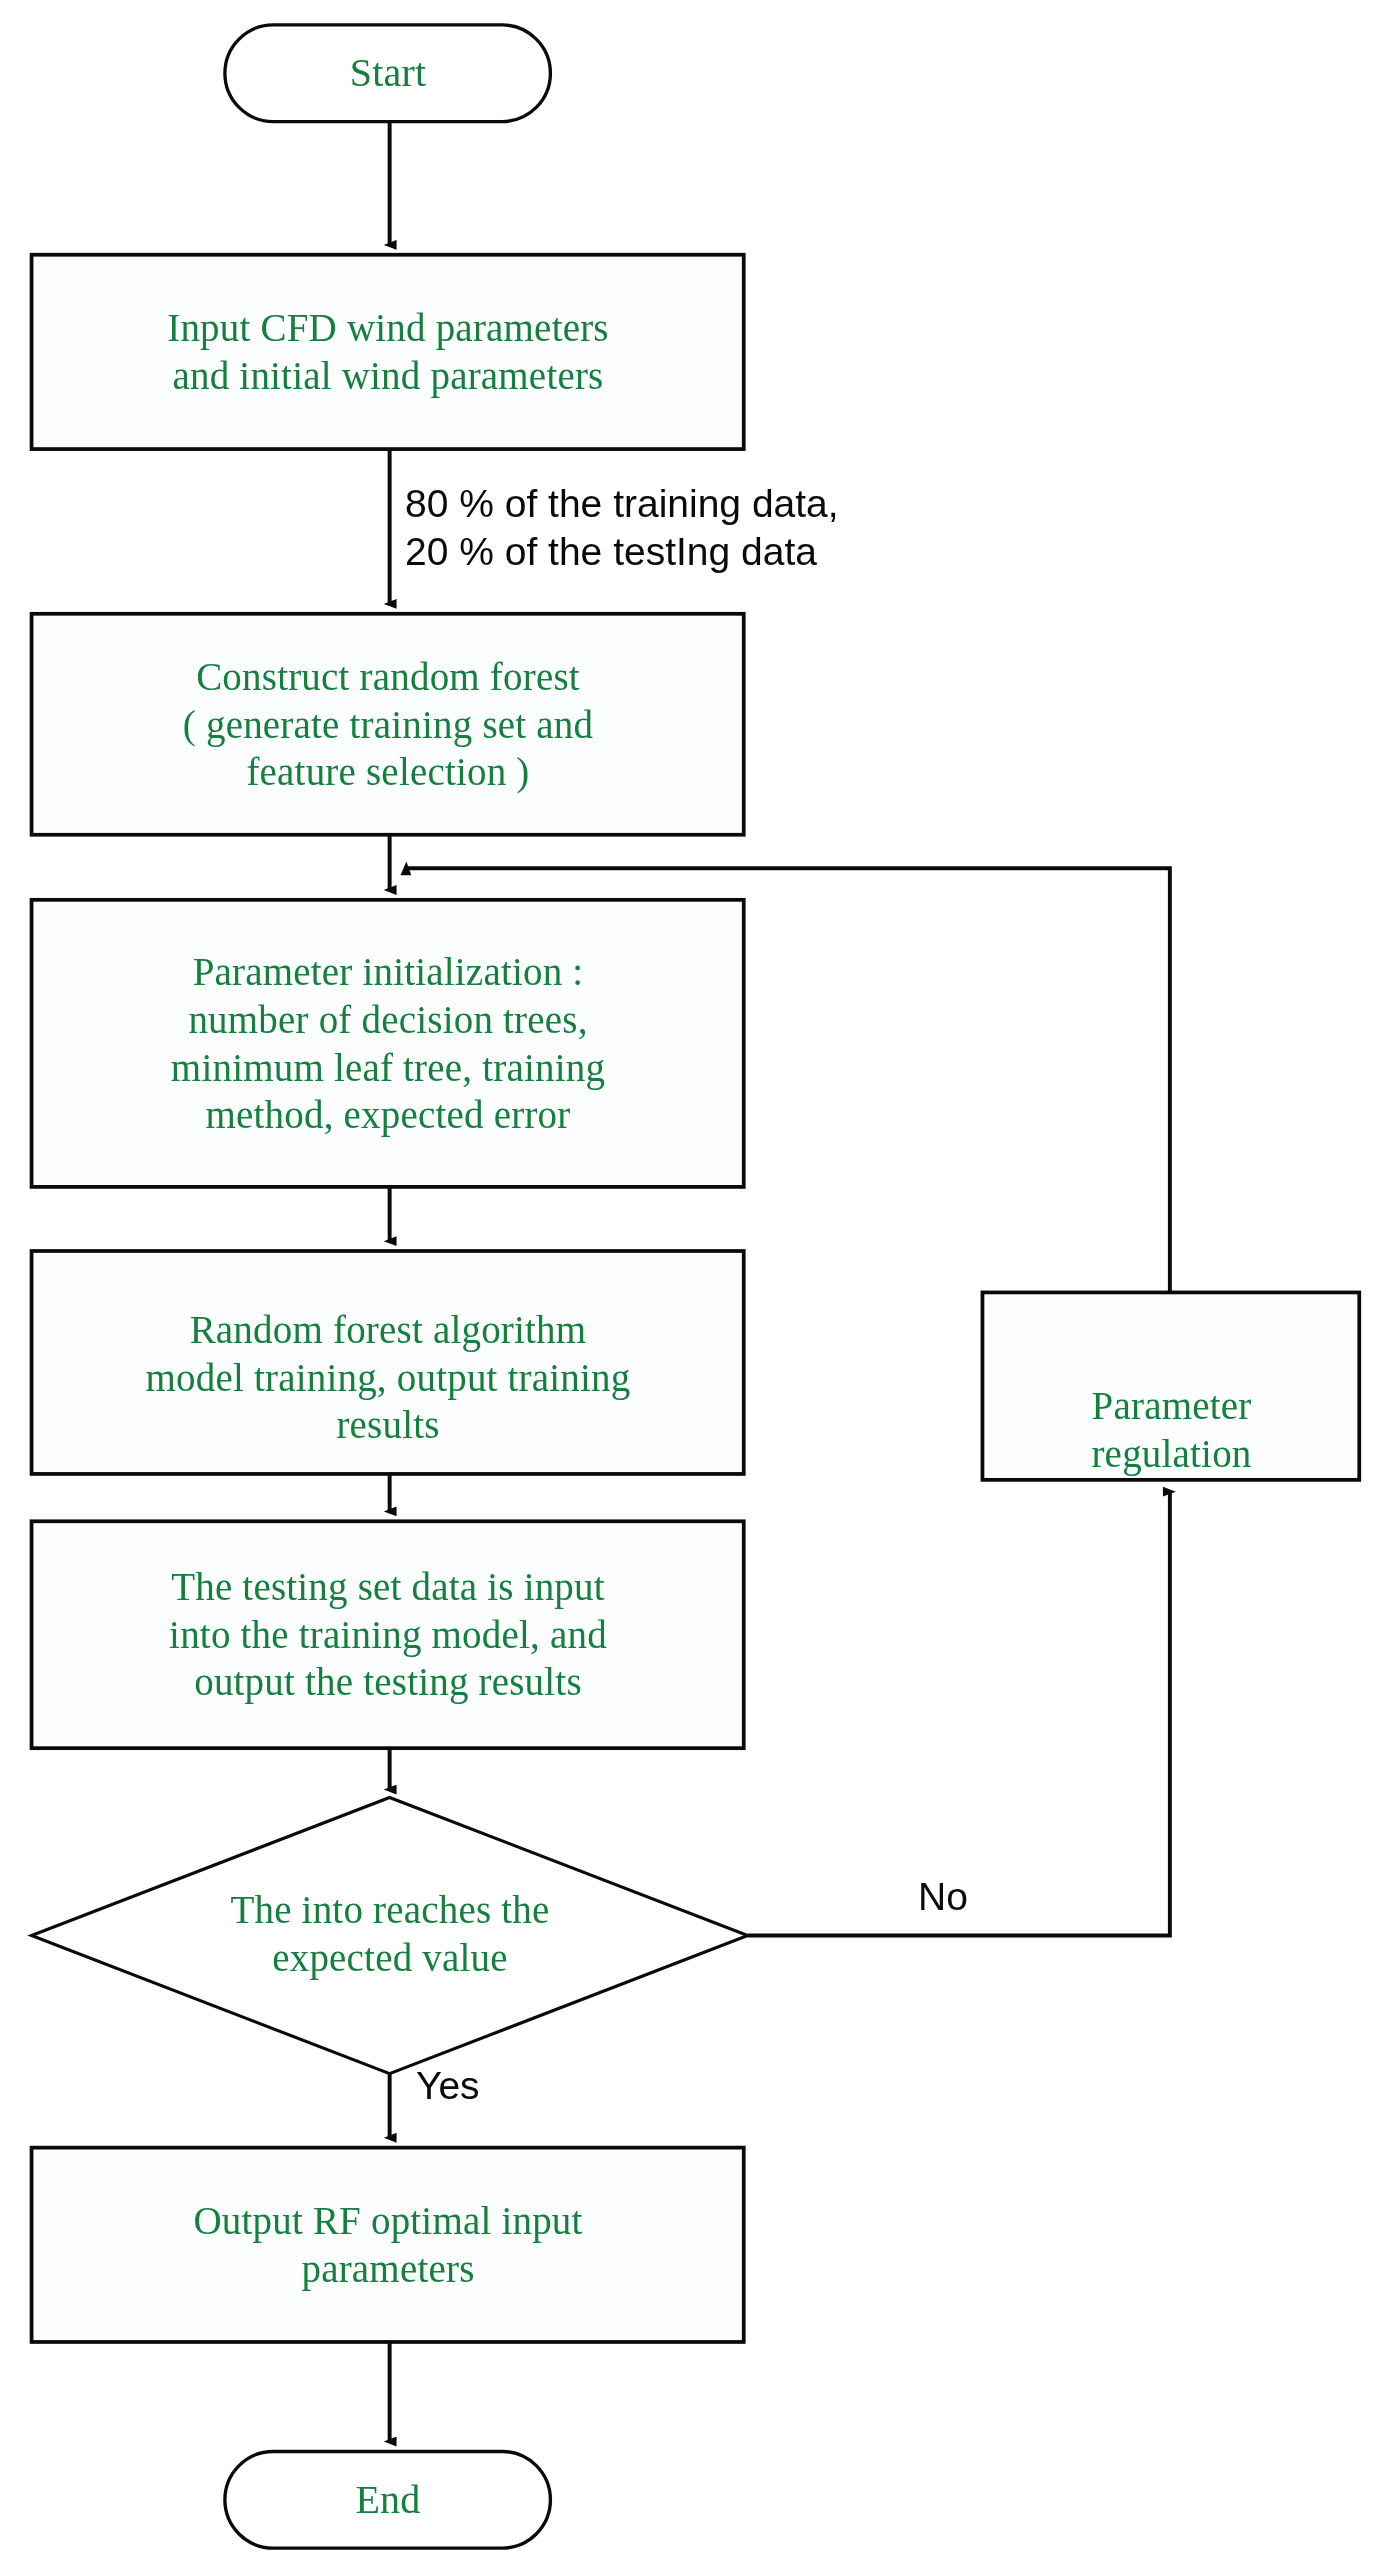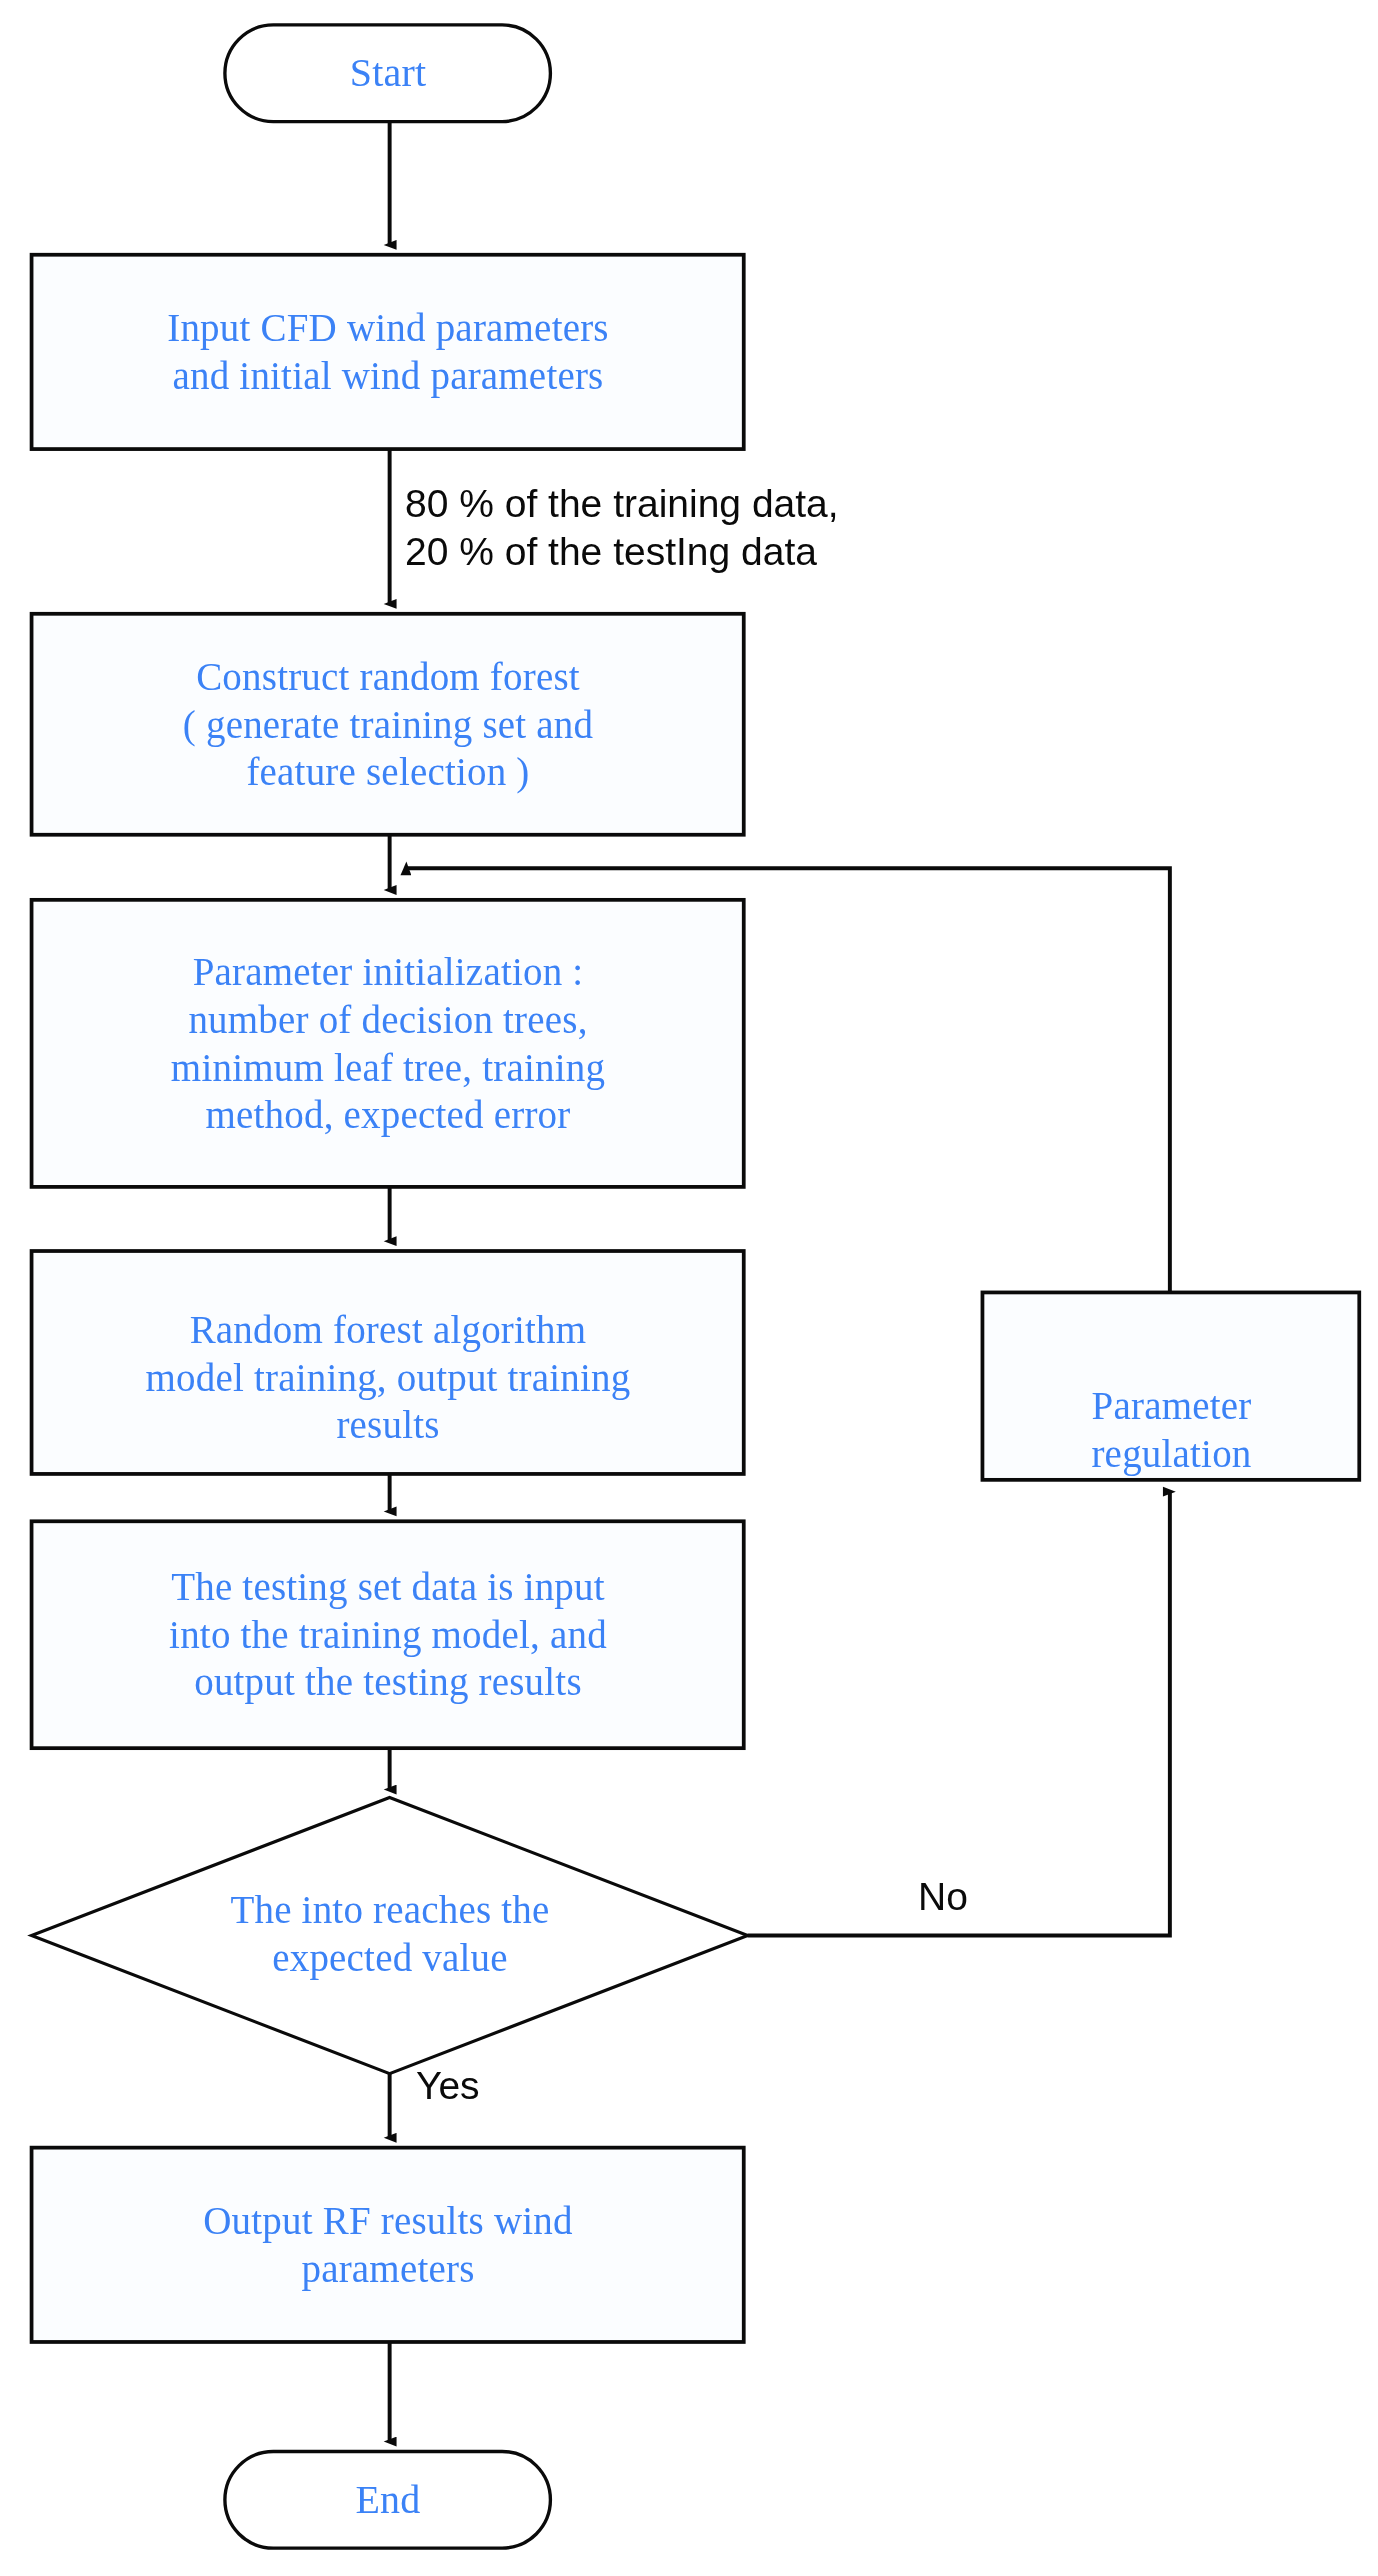--- a/index.html
+++ b/index.html
@@ -24,21 +24,21 @@
     top: 0;
     width: 1378px;
     height: 2576px;
   }
   .node-text {
     position: absolute;
     display: flex;
     align-items: center;
     justify-content: center;
     text-align: center;
-    color: #3b82f6;
+    color: #15803d;
     font-family: "Liberation Serif", "DejaVu Serif", serif;
     font-size: 39px;
     line-height: 1.22;
     letter-spacing: 0.2px;
     white-space: pre-line;
     pointer-events: none;
   }
   .edge-label {
     position: absolute;
     color: #0a0a0a;
@@ -130,21 +130,21 @@
   <div class="node-text" style="left:32px; top:1521px; width:712px; height:227px;text-align:center;">The testing set data is input
 into the training model, and
 output the testing results</div>
 
   <div class="node-text" style="left:94px; top:1855px; width:592px; height:158px;">The into reaches the
 expected value</div>
 
   <div class="node-text" style="left:983px; top:1292px; width:377px; height:187px;margin-top:44px;">Parameter
 regulation</div>
 
-  <div class="node-text" style="left:32px; top:2148px; width:712px; height:194px;">Output RF results wind
+  <div class="node-text" style="left:32px; top:2148px; width:712px; height:194px;">Output RF optimal input
 parameters</div>
 
   <div class="node-text terminator-label" style="left:225px; top:2452px; width:326px; height:97px;">End</div>
 
   <div class="edge-label" style="left:405px; top:480px; width:691px;">80 % of the training data,
 20 % of the testIng data</div>
 
   <div class="edge-label" style="left:918px; top:1873px; width:158px;">No</div>
 
   <div class="edge-label" style="left:416px; top:2062px; width:158px;">Yes</div>

